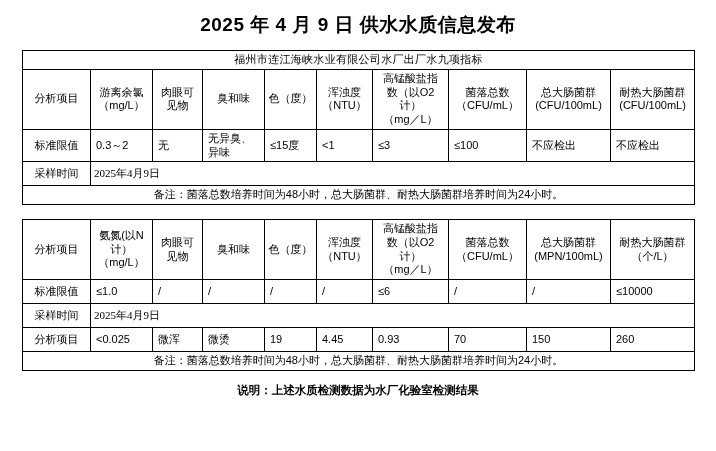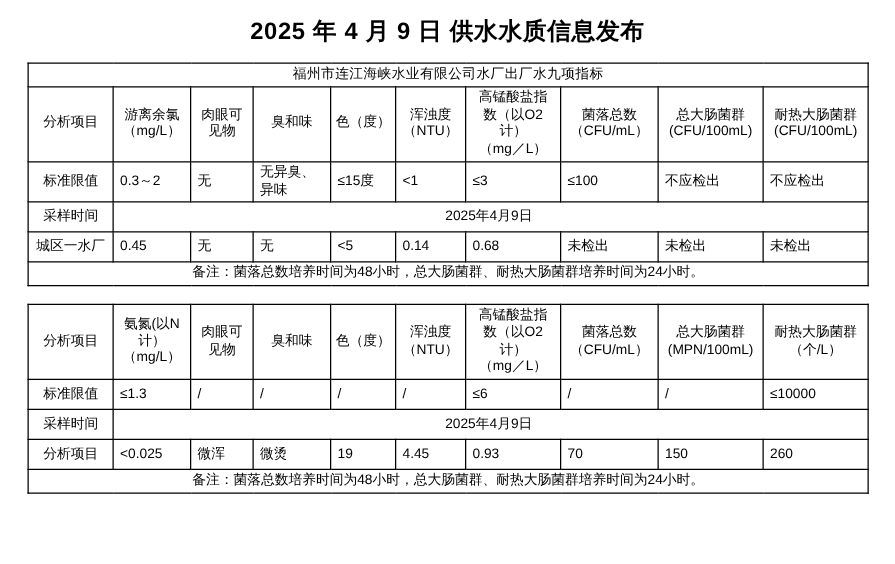--- a/index.html
+++ b/index.html
@@ -60,22 +60,23 @@
   .row-cell {
     text-align: left !important;
     padding-left: 5px !important;
     height: 19px;
   }
   .label-cell {
     text-align: center !important;
     height: 19px;
   }
   .sample-time td.time-val {
-    text-align: center;
+    text-align: left;
     padding-right: 6px !important;
+    font-family: Liberation Serif, serif;
   }
   .note-row td {
     font-size: 11px;
     font-weight: bold;
     padding: 4px 3px;
     text-align: center;
   }
   .spacer {
     height: 14px;
   }
@@ -153,32 +154,20 @@
       <td class="row-cell">&lt;1</td>
       <td class="row-cell">≤3</td>
       <td class="row-cell">≤100</td>
       <td class="row-cell">不应检出</td>
       <td class="row-cell">不应检出</td>
     </tr>
     <tr class="sample-time">
       <td class="label-cell">采样时间</td>
       <td class="time-val" colspan="9">2025年4月9日</td>
     </tr>
-    <tr>
-      <td class="label-cell">城区一水厂</td>
-      <td class="row-cell">0.45</td>
-      <td class="row-cell">无</td>
-      <td class="row-cell">无</td>
-      <td class="row-cell">&lt;5</td>
-      <td class="row-cell">0.14</td>
-      <td class="row-cell">0.68</td>
-      <td class="row-cell">未检出</td>
-      <td class="row-cell">未检出</td>
-      <td class="row-cell">未检出</td>
-    </tr>
     <tr class="note-row">
       <td colspan="10">备注：菌落总数培养时间为48小时，总大肠菌群、耐热大肠菌群培养时间为24小时。</td>
     </tr>
   </tbody>
     </table>
 
   <div class="spacer"></div>
 
   <table class="data">
     <colgroup>
@@ -224,21 +213,21 @@
         <div>总大肠菌群</div>
         <div>(MPN/100mL)</div>
       </td>
       <td>
         <div>耐热大肠菌群</div>
         <div>（个/L）</div>
       </td>
     </tr>
     <tr>
       <td class="label-cell">标准限值</td>
-      <td class="row-cell">≤1.3</td>
+      <td class="row-cell">≤1.0</td>
       <td class="row-cell">/</td>
       <td class="row-cell">/</td>
       <td class="row-cell">/</td>
       <td class="row-cell">/</td>
       <td class="row-cell">≤6</td>
       <td class="row-cell">/</td>
       <td class="row-cell">/</td>
       <td class="row-cell">≤10000</td>
     </tr>
     <tr class="sample-time">
@@ -256,14 +245,15 @@
       <td class="row-cell">70</td>
       <td class="row-cell">150</td>
       <td class="row-cell">260</td>
     </tr>
     <tr class="note-row">
       <td colspan="10">备注：菌落总数培养时间为48小时，总大肠菌群、耐热大肠菌群培养时间为24小时。</td>
     </tr>
   </tbody>
     </table>
 
+  <div class="footer">说明：上述水质检测数据为水厂化验室检测结果</div>
 
 </div>
 
 </body></html>

